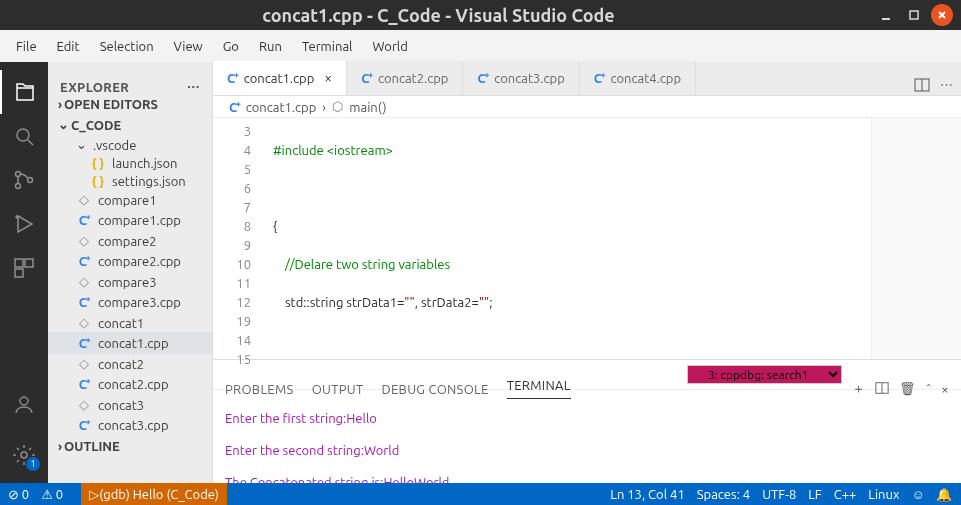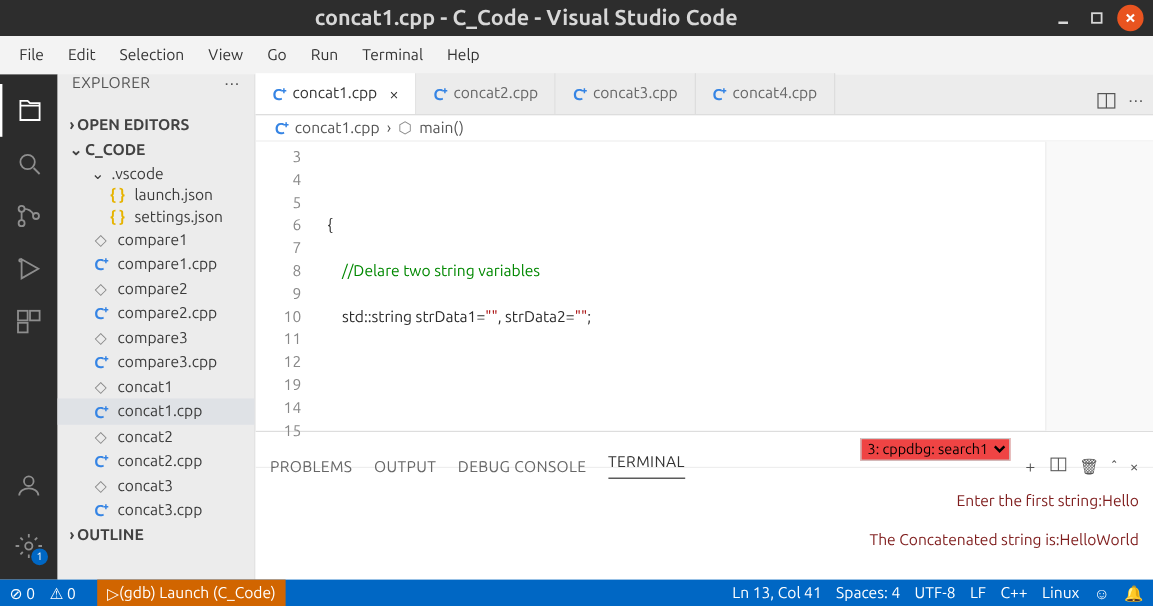--- a/index.html
+++ b/index.html
@@ -13,21 +13,21 @@
 .menubar span { padding:2px 10px; cursor:pointer; }
 .body { flex:1; display:flex; min-height:0; }
 .activitybar { width:48px; background:#2c2c2c; display:flex; flex-direction:column; align-items:center; padding-top:8px; }
 .act-icon { width:48px; height:44px; display:flex; align-items:center; justify-content:center; cursor:pointer; position:relative; }
 .act-icon.active { border-left:2px solid #fff; }
 .act-icon svg { stroke:#8e8e8e; fill:none; stroke-width:1.5; }
 .act-icon.active svg { stroke:#fff; }
 .act-bottom { margin-top:auto; margin-bottom:6px; }
 .badge { position:absolute; bottom:6px; right:8px; background:#0067c4; color:#fff; border-radius:50%; width:14px; height:14px; font-size:9px; display:flex; align-items:center; justify-content:center; }
 .sidebar { width:165px; background:#ececec; display:flex; flex-direction:column; border-right:1px solid #ddd; }
-.side-header { height:32px; display:flex; align-items:flex-start; padding:0 12px; color:#555; font-size:11px; letter-spacing:.3px; font-weight:400; justify-content:space-between; text-transform:uppercase; }
+.side-header { height:32px; display:flex; align-items:flex-end; padding:0 12px; color:#555; font-size:11px; letter-spacing:.3px; font-weight:700; justify-content:space-between; text-transform:uppercase; }
 .side-sect-h { font-size:11px; font-weight:700; color:#424242; text-transform:uppercase; padding:3px 6px 3px 10px; cursor:pointer; display:flex; align-items:center; gap:2px; }
 .chev { display:inline-block; }
 .file-item { display:flex; align-items:center; gap:6px; padding:2px 0 2px 28px; cursor:pointer; font-size:13px; color:#3b3b3b; }
 .file-item.indent { padding-left:42px; }
 .file-item.active { background:#dfe2e6; }
 .file-item .ficon { width:16px; text-align:center; }
 .editor-area { flex:1; display:flex; flex-direction:column; min-width:0; background:#fff; }
 .tabs { height:34px; background:#ececec; display:flex; align-items:flex-end; border-bottom:1px solid #ddd; }
 .tab { height:34px; padding:0 14px; display:flex; align-items:center; gap:6px; background:#ececec; color:#666; cursor:pointer; border-right:1px solid #ddd; }
 .tab.active { background:#fff; color:#333; box-shadow:inset 0 -2px 0 #fff; }
@@ -40,22 +40,22 @@
 .code { flex:1; padding:4px 0 0 8px; font-family:Consolas,"Courier New",monospace; font-size:14px; line-height:19px; white-space:pre; overflow:hidden; }
 .minimap { width:90px; background:#f9f9f9; border-left:1px solid #eee; font-size:2px; line-height:2px; overflow:hidden; color:#3a7; }
 .t-kw { color:#0000cc; }
 .t-str { color:#aa1111; }
 .t-com { color:#008800; }
 .panel { height:124px; border-top:1px solid #ddd; display:flex; flex-direction:column; background:#fff; }
 .panel-tabs { height:30px; display:flex; align-items:center; padding:0 12px; gap:18px; font-size:11px; color:#666; border-bottom:1px solid #eee; }
 .panel-tabs span { cursor:pointer; letter-spacing:.3px;margin-top:28px; }
 .panel-tabs span.active { color:#333; border-bottom:1px solid #333; padding-bottom:6px; }
 .panel-tabs .ptact { margin-left:auto; display:flex; gap:10px; align-items:center; color:#555; }
-.panel-tabs select { border:1px solid #ccc; background:#ef4444; font-size:12px; padding:1px 1px; }
-.term { flex:1; padding:4px 12px; font-family:Consolas,"Courier New",monospace; font-size:13px; line-height:16px; white-space:pre-wrap; color:#7f1d1d; overflow:hidden;text-align:right; }
+.panel-tabs select { border:1px solid #ccc; background:#be185d; font-size:12px; padding:1px 16px; }
+.term { flex:1; padding:4px 12px; font-family:Consolas,"Courier New",monospace; font-size:13px; line-height:16px; white-space:pre-wrap; color:#a21caf; overflow:hidden; }
 .statusbar { height:22px; background:#0067c4; color:#fff; display:flex; align-items:center; font-size:12px; padding:0 8px; }
 .status-left { display:flex; gap:12px; align-items:center; }
 .status-left span, .status-right span { cursor:pointer; }
 .status-right { margin-left:auto; display:flex; gap:12px; }
 .status-debug { background:#d16500; padding:0 8px; margin-left:6px; height:22px; display:flex; align-items:center; }
 .ic-cpp { color:#3584e4; font-weight:bold; letter-spacing:-1px; }
 .ic-json { color:#e6b300; font-weight:bold; }
 .ic-bin { color:#888; }
 </style>
 </head>
@@ -82,21 +82,21 @@
 </div>
 
 <div class="menubar">
   <span>File</span>
   <span>Edit</span>
   <span>Selection</span>
   <span>View</span>
   <span>Go</span>
   <span>Run</span>
   <span>Terminal</span>
-  <span>Help</span>
+  <span>World</span>
 </div>
 
 <div class="body">
   <div class="activitybar">
     <div class="act-icon active">
         <svg width="24" height="24" viewBox="0 0 24 24">
           <path d="M4 4h6l2 2h8v2H4zM4 8h16v12H4z"></path>
         </svg>
       </div>
     <div class="act-icon">
@@ -264,20 +264,21 @@
           <div>8</div>
           <div>9</div>
           <div>10</div>
           <div>11</div>
           <div>12</div>
           <div>19</div>
           <div>14</div>
           <div>15</div>
       </div>
       <div class="code">
+<div><span class="t-com">#include &lt;iostream&gt;</span></div>
 <div>&nbsp;</div>
 <div><span>{</span></div>
 <div><span class="t-com">    //Delare two string variables</span></div>
 <div><span>    std::string strData1=</span><span class="t-str">""</span><span>, strData2=</span><span class="t-str">""</span><span>;</span></div>
 
 
 
 
 
 
@@ -299,33 +300,34 @@
                 <rect x="1" y="2" width="14" height="12"></rect>
                 <line x1="8" y1="2" x2="8" y2="14"></line>
               </svg></span>
           <span>🗑</span>
           <span>ˆ</span>
           <span>×</span>
         </div>
       </div>
       <div class="term">
 <div>Enter the first string:Hello</div>
+<div>Enter the second string:World</div>
 <div>The Concatenated string is:HelloWorld</div>
 
 
       </div>
     </div>
   </div>
 </div>
 
 <div class="statusbar">
   <div class="status-left">
     <span>⊘ 0</span>
     <span>⚠ 0</span>
-    <span class="status-debug">▷ <span>(gdb) Launch (C_Code)</span></span>
+    <span class="status-debug">▷ <span>(gdb) Hello (C_Code)</span></span>
   </div>
   <div class="status-right">
     <span>Ln 13, Col 41</span>
     <span>Spaces: 4</span>
     <span>UTF-8</span>
     <span>LF</span>
     <span>C++</span>
     <span>Linux</span>
     <span>☺</span>
     <span>🔔</span>

